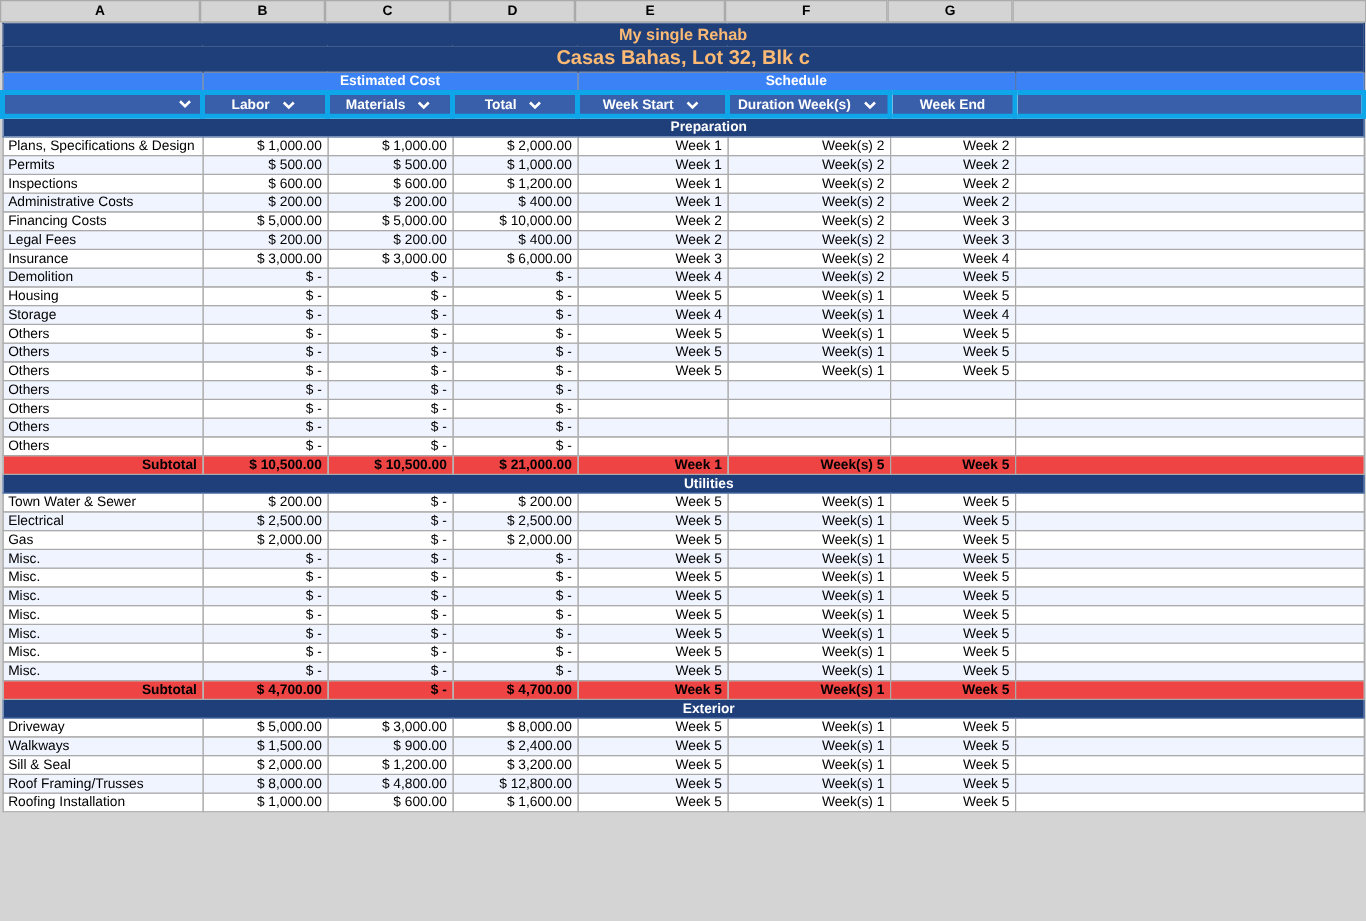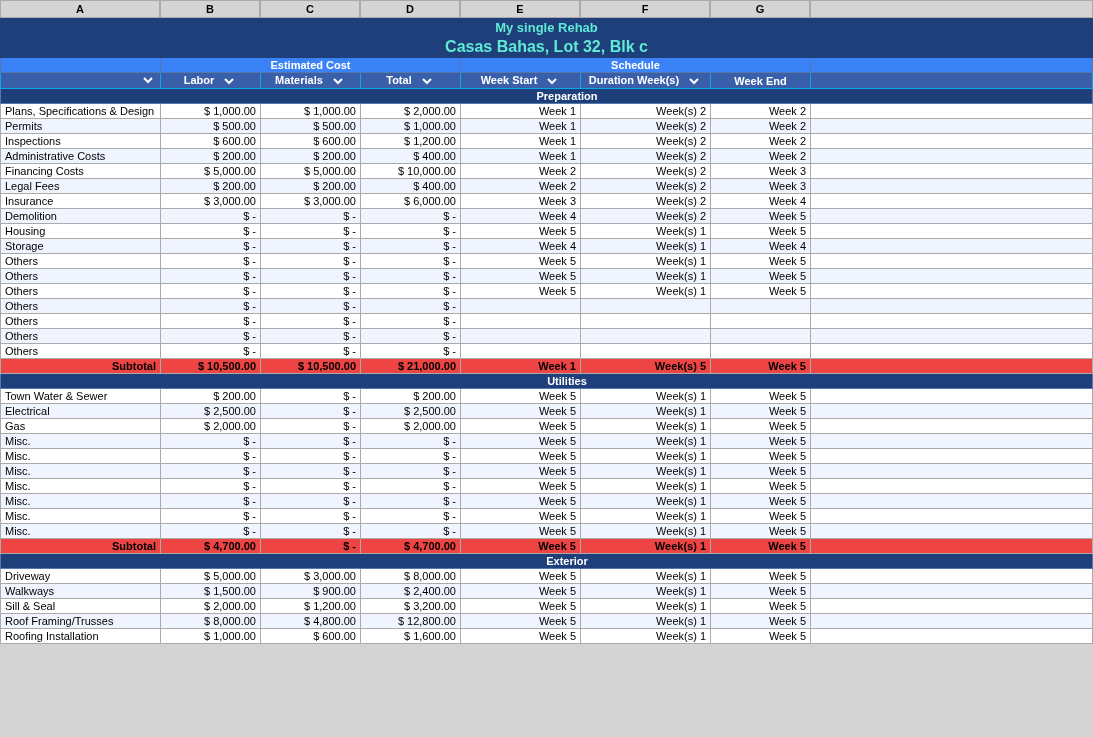--- a/index.html
+++ b/index.html
@@ -13,21 +13,21 @@
       border: 1px solid #aaa; 
       padding: 1px 4px; 
       font-size: 11px;
       white-space: nowrap;
       overflow: hidden;
     }
     
     
     .title-row td { 
       background: #1f3f7a; 
-      color: #5eead4; 
+      color: #fdba74; 
       text-align: center; 
       font-weight: bold;
       font-size: 13px;
       border: 1px solid #1f3f7a;
     }
     
     
     .header-row td {
       background: #3b82f6;
       color: white;
@@ -35,21 +35,21 @@
       font-weight: bold;
       border: 1px solid #5577aa;
     }
     
     
     .subheader-row td {
       background: #3a5faa;
       color: white;
       text-align: center;
       font-weight: bold;
-      border: 1px solid #0ea5e9;
+      border: 4px solid #0ea5e9;
     }
     
     
     .section-row td {
       background: #1f3f7a;
       color: white;
       text-align: center;
       font-weight: bold;
       border: 1px solid #5577aa;
       padding-left: 45px;

